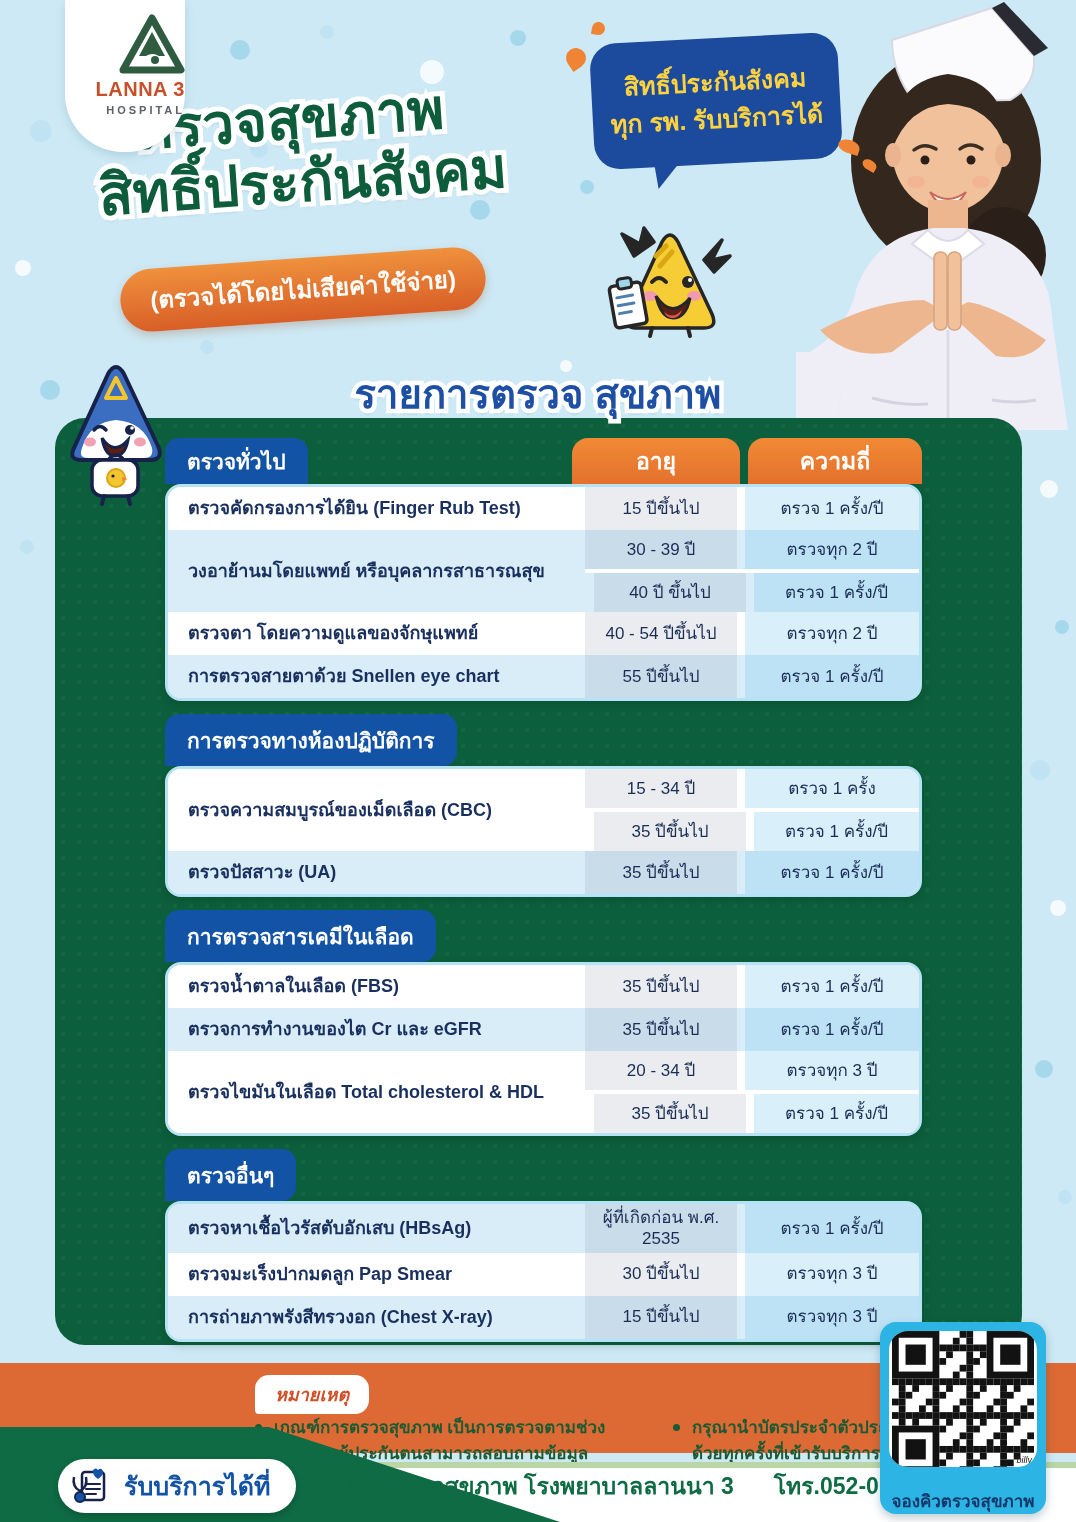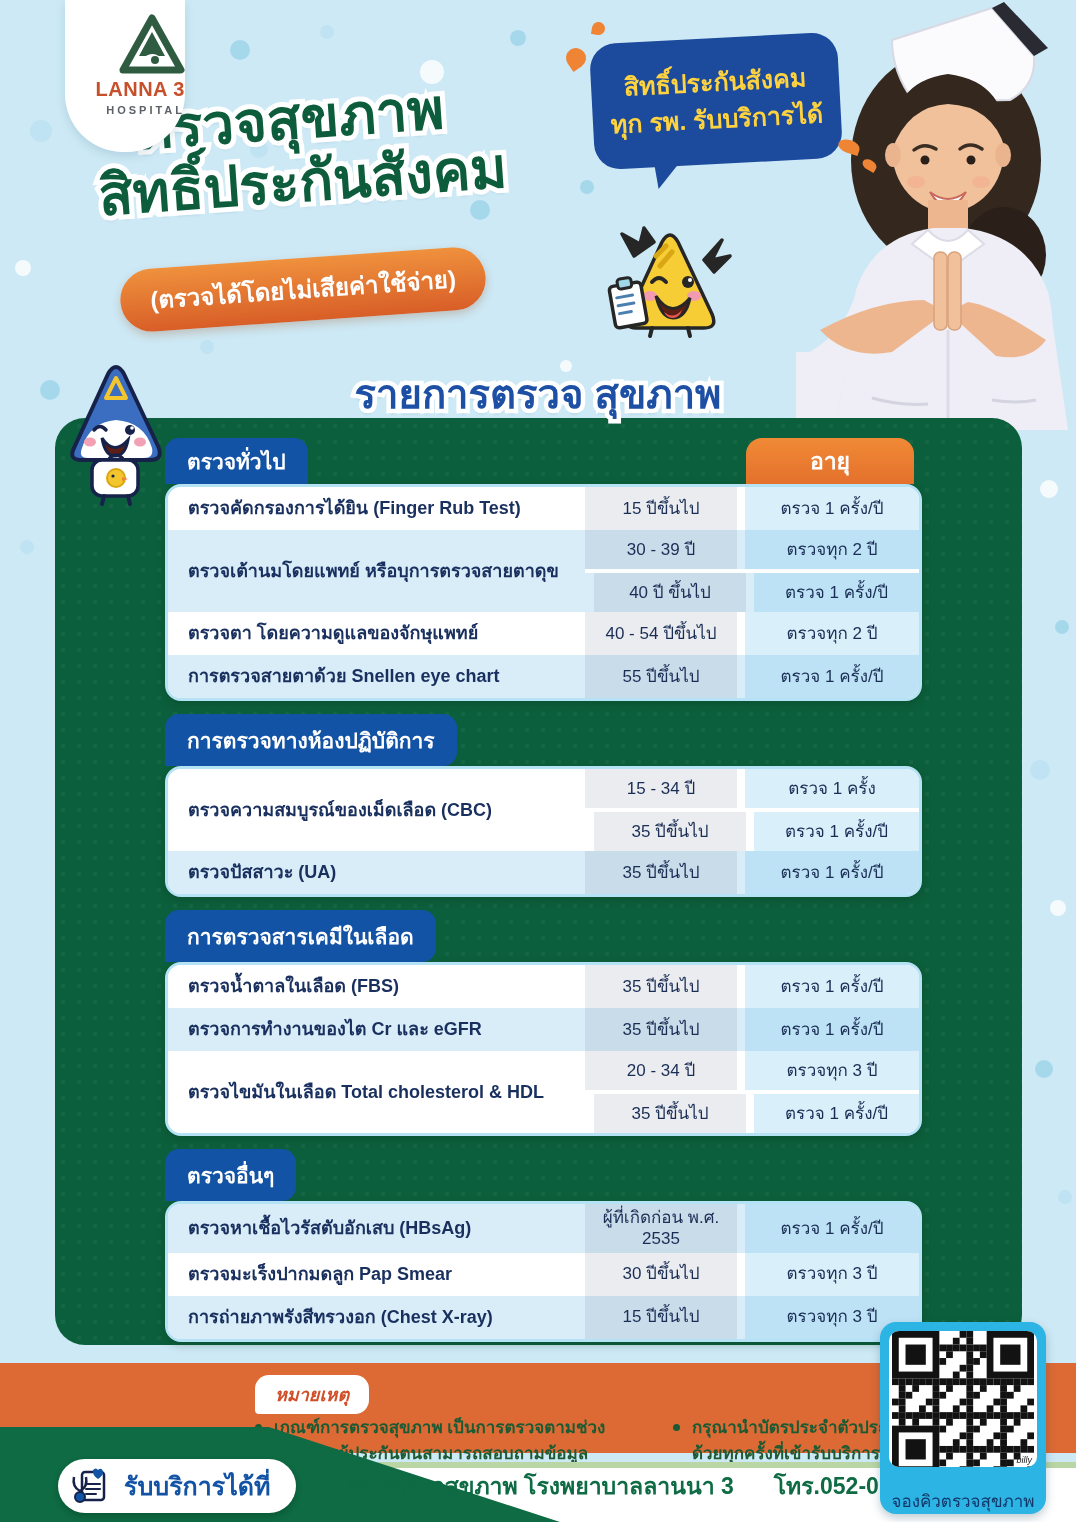--- a/index.html
+++ b/index.html
@@ -128,23 +128,23 @@
   .footer-center{
     left:430px;top:1468px;width:430px;z-index:4;display:flex;align-items:center;justify-content:center;
     color:#0e6b44;font-weight:800;font-size:23px;white-space:nowrap;
   }
   .footer-center .divider{width:3px;height:36px;background:#0e6b44;margin:0 20px;border-radius:2px;}
   
   .qr-card{
     left:880px;top:1322px;width:166px;height:192px;background:#2cb4e4;border-radius:16px;z-index:6;
     display:flex;flex-direction:column;align-items:center;box-shadow:0 4px 10px rgba(0,50,80,.25);
   }
-  .qr-box{width:148px;height:142px;background:#ffffff;border-radius:10px;margin-top:9px;position:relative;overflow:hidden;}
+  .qr-box{width:148px;height:142px;background:#ffffff;border-radius:19px;margin-top:9px;position:relative;overflow:hidden;}
   .qr-credit{position:absolute;right:5px;bottom:2px;font-size:9px;font-style:italic;color:#222222;}
-  .qr-label{color:#12386b;font-weight:400;font-size:17px;margin-top:20px;}
+  .qr-label{color:#12386b;font-weight:700;font-size:17px;margin-top:20px;}
   
   .nurse{right:0;top:0;z-index:2;}
   .mascot-yellow{left:600px;top:220px;z-index:5;}
   .mascot-blue{left:60px;top:356px;z-index:6;}
 </style>
 </head>
 <body>
 
 <div id="dots">
     <div class="dot" style="left: 230px; top: 40px; height: 20px; width: 20px; background: rgb(166, 216, 236);"></div>
@@ -290,35 +290,36 @@
   <path d="M62 121 l6 2 -6 2Z" fill="#ee8434"></path>
   <path d="M44 140 l-2 8 M68 140 l2 8" stroke="#17224a" stroke-width="4" stroke-linecap="round"></path>
   <path d="M48 104 q8 -10 16 0" stroke="#17224a" stroke-width="3.5" fill="none"></path>
 </svg>
 
 <div class="abs panel">
   <div class="head-row">
     <div class="tab">ตรวจทั่วไป</div>
     <div class="spacer"></div>
     <div class="pill age">อายุ</div>
+    <div class="pill freq">ความถี่</div>
   </div>
   <div id="sections">
       <div class="tbl-section">
         <div class="card">
           <div class="row single">
             <div class="row-name">ตรวจคัดกรองการได้ยิน (Finger Rub Test)</div>
             <div class="row-entries">
               <div class="entry">
                 <div class="cell age">15 ปีขึ้นไป</div>
                 <div class="cell freq">ตรวจ 1 ครั้ง/ปี</div>
               </div>
             </div>
           </div>
           <div class="row alt">
-            <div class="row-name">ตรวจเต้านมโดยแพทย์ หรือบุการตรวจสายตาดุข</div>
+            <div class="row-name">วงอาย้านมโดยแพทย์ หรือบุคลากรสาธารณสุข</div>
             <div class="row-entries">
               <div class="entry">
                 <div class="cell age">30 - 39 ปี</div>
                 <div class="cell freq">ตรวจทุก 2 ปี</div>
               </div>
               <div class="entry">
                 <div class="cell age">40 ปี ขึ้นไป</div>
                 <div class="cell freq">ตรวจ 1 ครั้ง/ปี</div>
               </div>
             </div>

